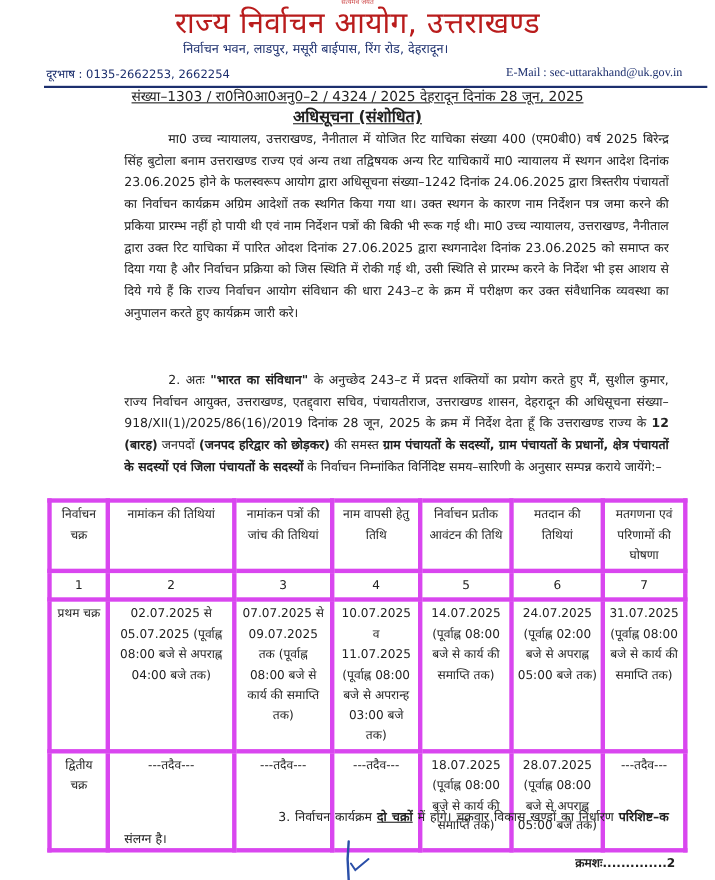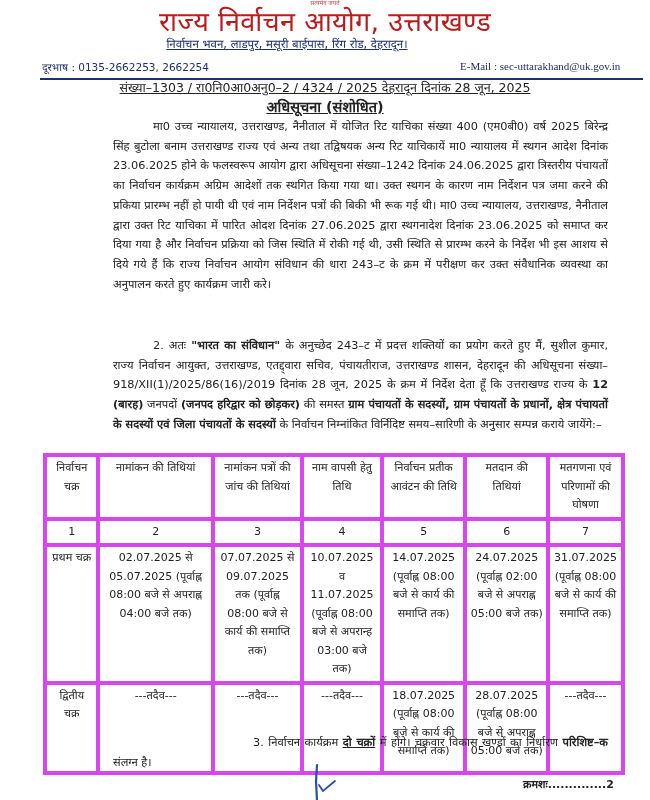--- a/index.html
+++ b/index.html
@@ -5,21 +5,21 @@
   html, body { margin: 0; padding: 0; background: #ffffff; }
   body {
     width: 650px; height: 800px; position: relative; overflow: hidden;
     font-family: "DejaVu Sans", sans-serif; color: #222;
   }
   .top-mark { position: absolute; top: 0; left: 0; width: 650px; text-align: center;
     font-size: 6px; color: #c44; height: 8px; line-height: 6px; }
   .org-title { position: absolute; top: 6px; left: 0; width: 650px; text-align: center;
     font-size: 27px; color: #b91c1c; letter-spacing: 0.3px; line-height: 32px; }
   .org-address { position: absolute; top: 37px; left: 0; width: 574px; text-align: center;
-    font-size: 11.5px; color: #1c2f6e; line-height: 14px; text-decoration: underline; }
+    font-size: 11.5px; color: #1c2f6e; line-height: 14px; }
   .contact-row { position: absolute; top: 60px; left: 0; width: 650px; height: 14px;
     font-size: 10.5px; color: #1c2f6e; }
   .contact-row span { position: absolute; top: 0; white-space: nowrap; }
   .c-phone { left: 42px; }
   .c-fax { left: 242px; font-weight: bold; }
   .c-mail { left: 460px; font-family: "Liberation Serif", serif; font-size: 11px; }
   .rule { position: absolute; top: 78px; left: 40px; width: 603px; height: 2px; background: #1c2f6e; }
   .ref-line { position: absolute; top: 80px; left: 0; width: 650px; text-align: center;
     font-size: 12.5px; color: #222; line-height: 16px; }
   .ref-line span { text-decoration: underline; }

